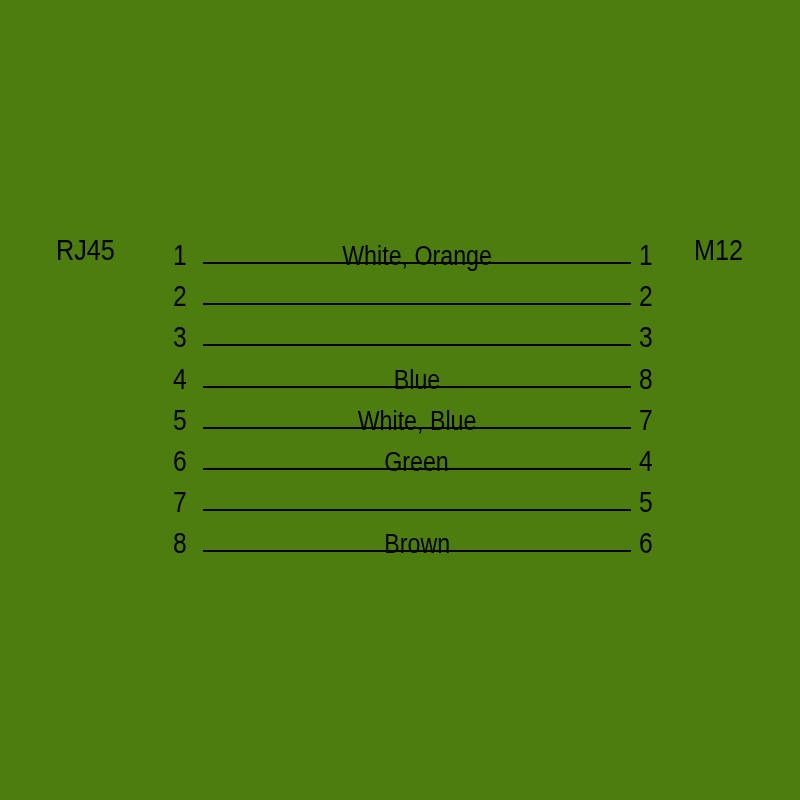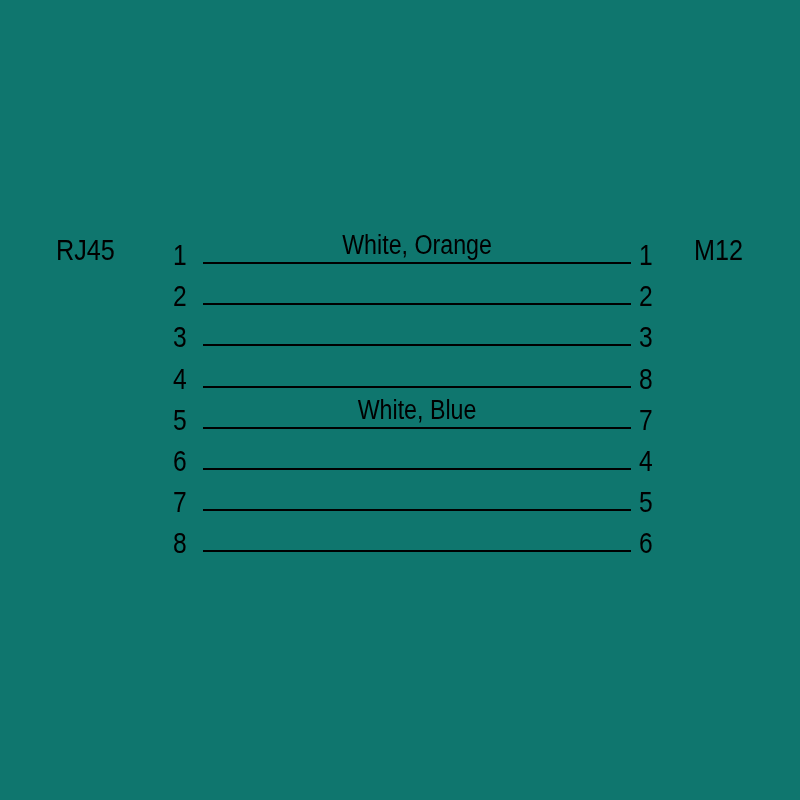--- a/index.html
+++ b/index.html
@@ -11,21 +11,21 @@
     width: 800px;
     height: 800px;
     font-family: "Liberation Sans", "DejaVu Sans", sans-serif;
     color: #000000;
     overflow: hidden;
   }
   #diagram {
     position: relative;
     width: 800px;
     height: 800px;
-    background: #0f766e;
+    background: #4d7c0f;
   }
 
   
   .connector-title {
     position: absolute;
     font-size: 30px;
     line-height: 30px;
     font-weight: 400;
     letter-spacing: 0px;
     transform: scaleX(0.84);
@@ -77,21 +77,21 @@
     width: 428px;
     bottom: 6px;
     height: 0;
     border-top: 2px solid #000000;
   }
 
   .wire-label {
     position: absolute;
     left: 203px;
     width: 428px;
-    bottom: 11px;
+    bottom: 0;
     text-align: center;
     font-size: 27px;
     line-height: 27px;
     white-space: nowrap;
     color: #000000;
   }
   .wire-label span {
     display: inline-block;
     transform: scaleX(0.86);
     transform-origin: center bottom;
@@ -118,39 +118,42 @@
         <div class="wire-line"></div>
         <div class="pin-number pin-right">2</div>
       </div>
       <div class="wire-row" style="top: 310.4px;">
         <div class="pin-number pin-left">3</div>
         <div class="wire-line"></div>
         <div class="pin-number pin-right">3</div>
       </div>
       <div class="wire-row" style="top: 351.6px;">
         <div class="pin-number pin-left">4</div>
+        <div class="wire-label"><span>Blue</span></div>
         <div class="wire-line"></div>
         <div class="pin-number pin-right">8</div>
       </div>
       <div class="wire-row" style="top: 392.8px;">
         <div class="pin-number pin-left">5</div>
         <div class="wire-label"><span>White, Blue</span></div>
         <div class="wire-line"></div>
         <div class="pin-number pin-right">7</div>
       </div>
       <div class="wire-row" style="top: 434px;">
         <div class="pin-number pin-left">6</div>
+        <div class="wire-label"><span>Green</span></div>
         <div class="wire-line"></div>
         <div class="pin-number pin-right">4</div>
       </div>
       <div class="wire-row" style="top: 475.2px;">
         <div class="pin-number pin-left">7</div>
         <div class="wire-line"></div>
         <div class="pin-number pin-right">5</div>
       </div>
       <div class="wire-row" style="top: 516.4px;">
         <div class="pin-number pin-left">8</div>
+        <div class="wire-label"><span>Brown</span></div>
         <div class="wire-line"></div>
         <div class="pin-number pin-right">6</div>
       </div>
     </div>
 
 </div>
 
 </body></html>

